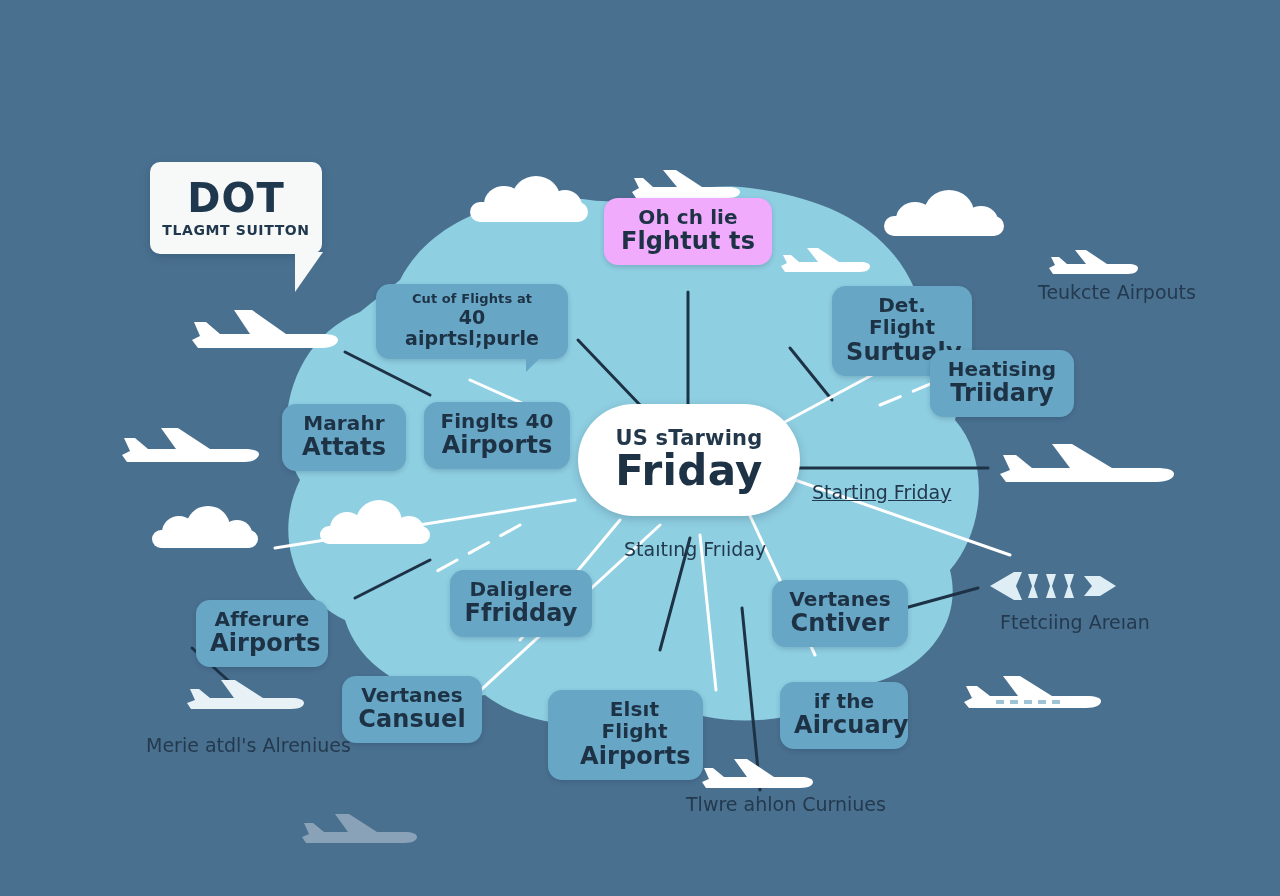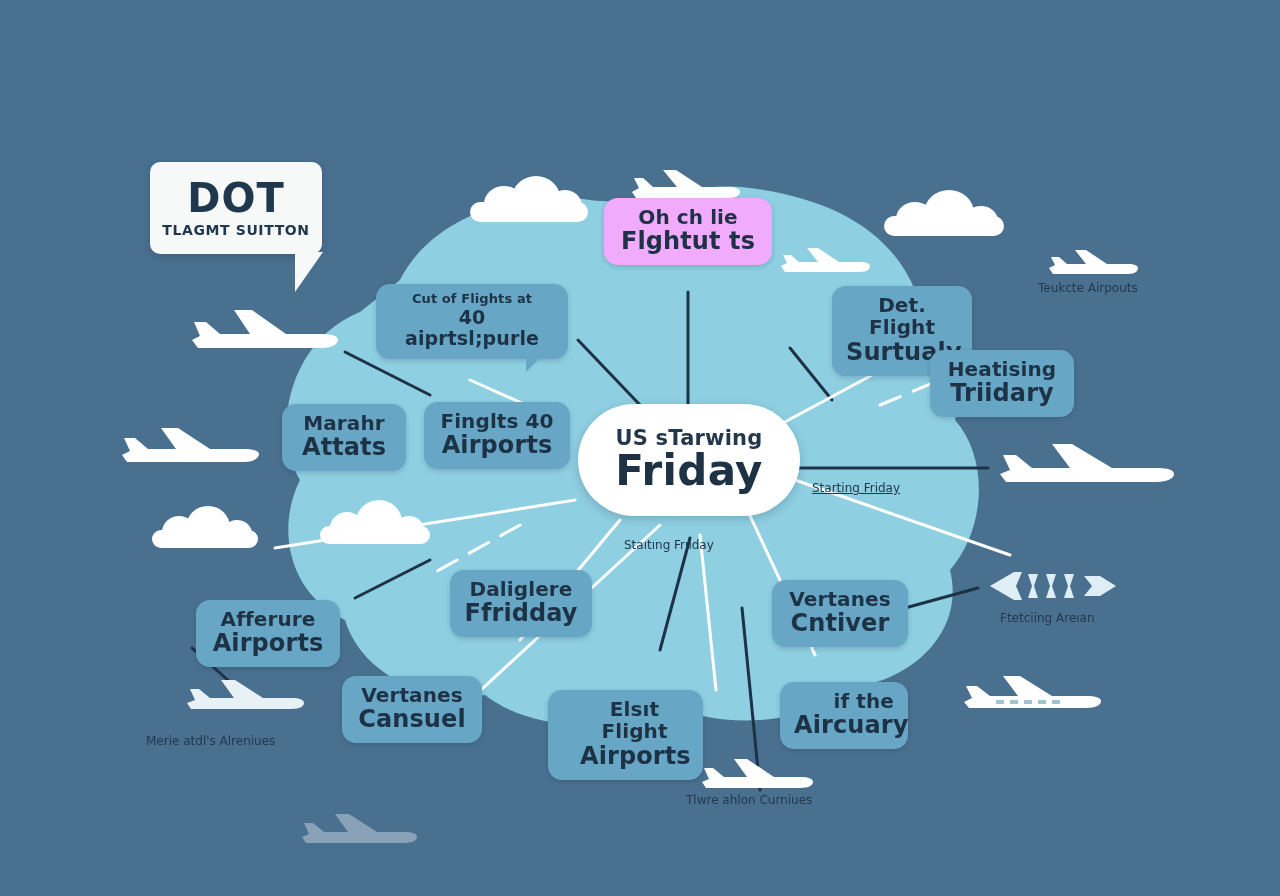--- a/index.html
+++ b/index.html
@@ -68,21 +68,21 @@
   .callout .t1{font-size:40px;font-weight:800;color:#20384e;letter-spacing:1px;line-height:1;}
   .callout .t2{font-size:14px;font-weight:600;color:#20384e;letter-spacing:.6px;margin-top:4px;}
   .callout:after{
     content:"";position:absolute;width:0;height:0;
     border-left:28px solid #f7f8f8;
     border-bottom:40px solid transparent;
     right:-1px;bottom:-38px;
   }
 
   
-  .olabel{position:absolute;font-size:12px;color:#22384d;font-weight:500;white-space:nowrap;}
+  .olabel{position:absolute;font-size:19px;color:#22384d;font-weight:500;white-space:nowrap;}
   .olabel.onblue{color:#22384d;}
   .olabel.outer{color:#23394e;}
 </style>
 </head>
 <body>
 
 <div id="stage">
 
   <svg class="blob" viewBox="0 0 760 580">
     <path d="M150,120 C180,60 260,30 340,40 C400,48 430,20 500,28
@@ -225,41 +225,41 @@
   <div class="node" style="left:424px;top:402px;width:146px;">
     <span class="l1">Finglts 40</span>
     <span class="l2">Airports</span>
   </div>
 
   <div class="node" style="left:450px;top:570px;width:142px;">
     <span class="l1">Daliglere</span>
     <span class="l2">Ffridday</span>
   </div>
 
-  <div class="node" style="left:196px;top:600px;width:144px;">
+  <div class="node" style="left:196px;top:600px;width:132px;">
     <span class="l1">Afferure</span>
     <span class="l2">Airports</span>
   </div>
 
   <div class="node" style="left:342px;top:676px;width:140px;">
     <span class="l1">Vertanes</span>
     <span class="l2">Cansuel</span>
   </div>
 
   <div class="node" style="left:548px;top:690px;width:155px;padding-left:32px;">
     <span class="l1">Elsıt Flight</span>
     <span class="l2">Airports</span>
   </div>
 
   <div class="node" style="left:772px;top:580px;width:136px;">
     <span class="l1">Vertanes</span>
     <span class="l2">Cntiver</span>
   </div>
 
-  <div class="node" style="left:780px;top:682px;width:128px;text-align:right;">
+  <div class="node" style="left:780px;top:682px;width:128px;">
     <span class="l1">if the</span>
     <span class="l2">Aircuary</span>
   </div>
 
   <div class="olabel outer" style="left:1038px;top:281px;">Teukcte Airpouts</div>
   <div class="olabel onblue" style="left:812px;top:481px;text-decoration:underline;">Starting Friday</div>
   <div class="olabel onblue" style="left:624px;top:538px;">Staıtıng Frıiday</div>
   <div class="olabel outer" style="left:1000px;top:611px;">Ftetciing Areıan</div>
   <div class="olabel outer" style="left:146px;top:734px;">Merie atdl's Alreniues</div>
   <div class="olabel outer" style="left:686px;top:793px;">Tlwre ahlon Curniues</div>

